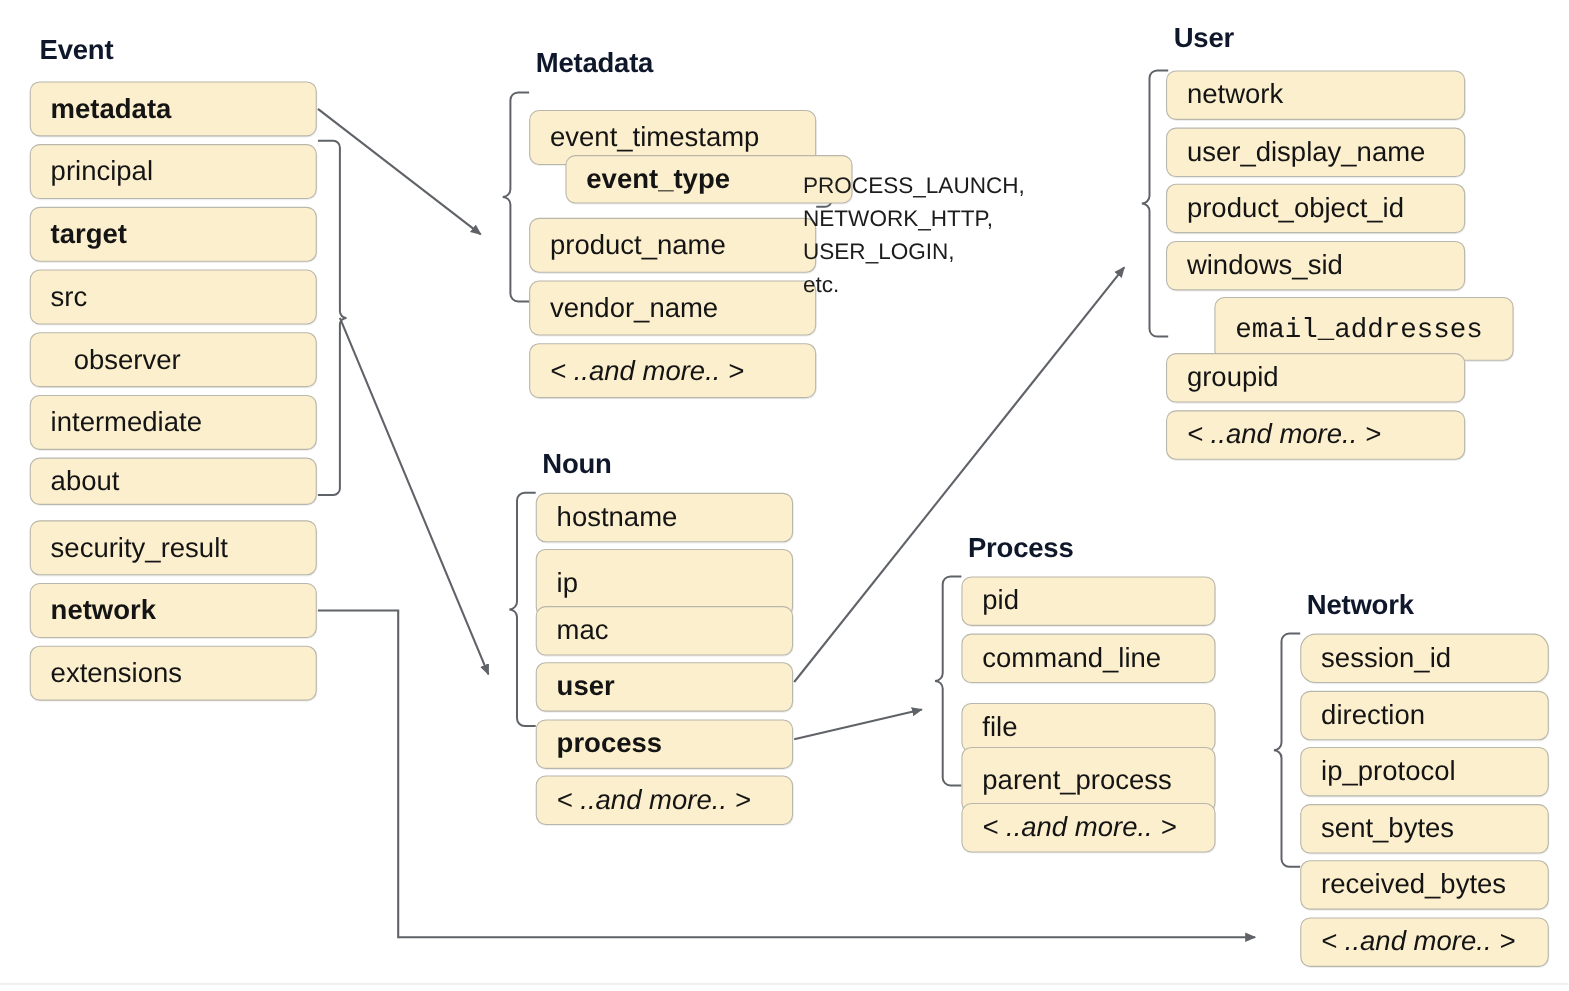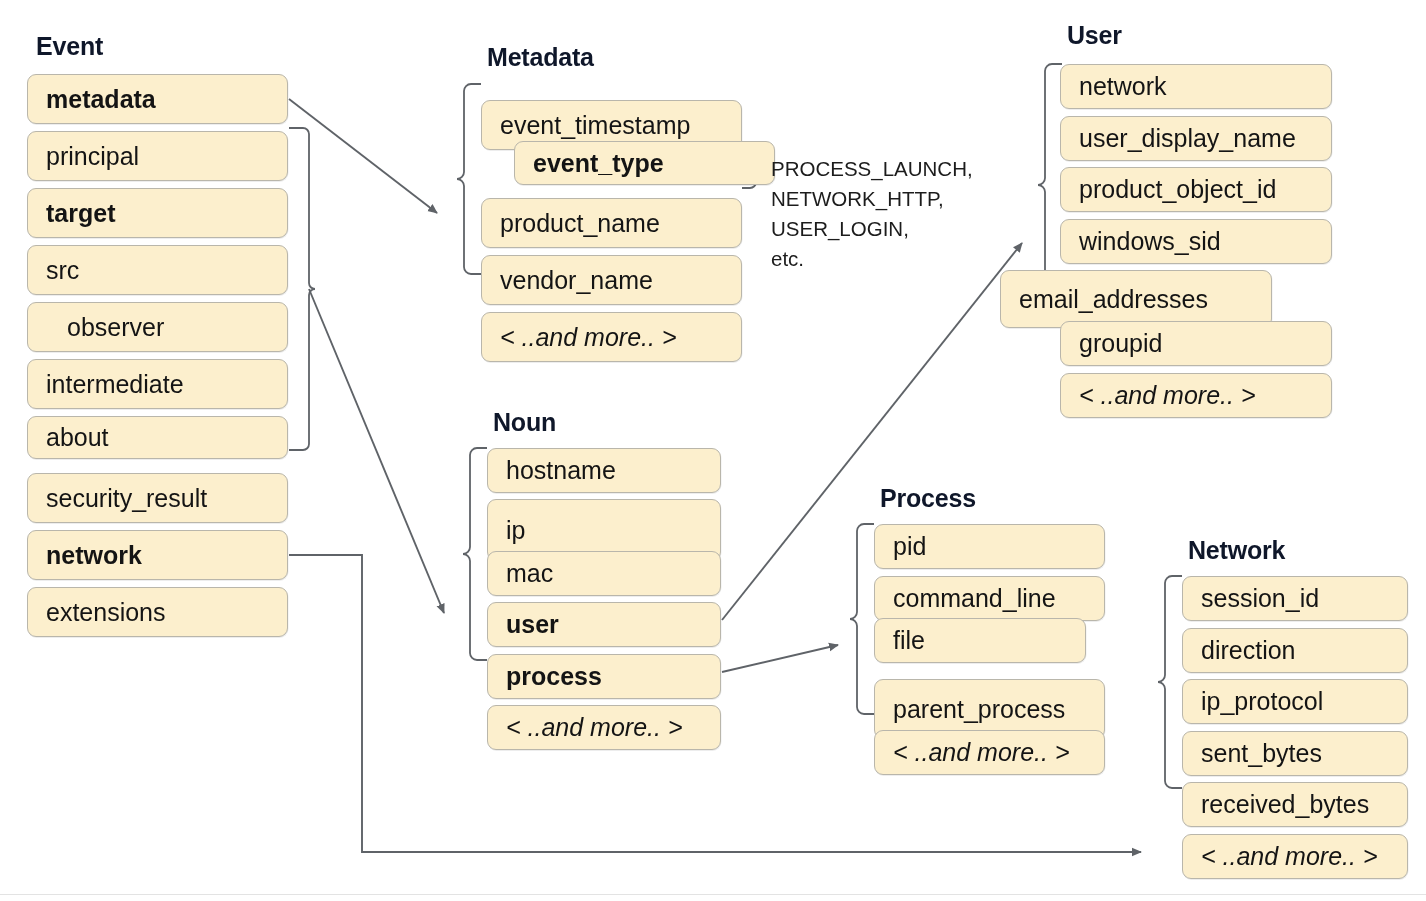--- a/index.html
+++ b/index.html
@@ -122,62 +122,62 @@
   <div class="group">
     <div class="group-title" style="left:487px;top:43px;">Metadata</div>
 
     <div class="field" style="left:481px;top:84px;width:261px;height:50px;margin-top:16px;">event_timestamp</div>
     <div class="field bold" style="left:481px;top:141px;width:261px;height:44px;margin-left:33px;">event_type</div>
     <div class="field" style="left:481px;top:198px;width:261px;height:50px;">product_name</div>
     <div class="field" style="left:481px;top:255px;width:261px;height:50px;">vendor_name</div>
     <div class="field more" style="left:481px;top:312px;width:261px;height:50px;">&lt; ..and more.. &gt;</div>
   </div>
 
-  <div class="note" style="left:771px;top:154px;">PROCESS_LAUNCH,
+  <div class="note" style="left:730px;top:154px;">PROCESS_LAUNCH,
 NETWORK_HTTP,
 USER_LOGIN,
 etc.</div>
 
   <div class="group">
     <div class="group-title" style="left:1067px;top:21px;">User</div>
 
     <div class="field" style="left:1060px;top:64px;width:272px;height:45px;">network</div>
     <div class="field" style="left:1060px;top:116px;width:272px;height:45px;">user_display_name</div>
     <div class="field" style="left:1060px;top:167px;width:272px;height:45px;">product_object_id</div>
     <div class="field" style="left:1060px;top:219px;width:272px;height:45px;">windows_sid</div>
-    <div class="field" style="left:1000px;top:270px;width:272px;height:58px;">email_addresses</div>
+    <div class="field" style="left:1104px;top:270px;width:272px;height:58px;font-family:Liberation Mono, monospace;">email_addresses</div>
     <div class="field" style="left:1060px;top:321px;width:272px;height:45px;">groupid</div>
     <div class="field more" style="left:1060px;top:373px;width:272px;height:45px;">&lt; ..and more.. &gt;</div>
   </div>
 
   <div class="group">
     <div class="group-title" style="left:493px;top:408px;">Noun</div>
 
     <div class="field" style="left:487px;top:448px;width:234px;height:45px;">hostname</div>
     <div class="field" style="left:487px;top:499px;width:234px;height:62px;text-align:center;">ip</div>
     <div class="field" style="left:487px;top:551px;width:234px;height:45px;">mac</div>
     <div class="field bold" style="left:487px;top:602px;width:234px;height:45px;">user</div>
     <div class="field bold" style="left:487px;top:654px;width:234px;height:45px;">process</div>
     <div class="field more" style="left:487px;top:705px;width:234px;height:45px;">&lt; ..and more.. &gt;</div>
   </div>
 
   <div class="group">
     <div class="group-title" style="left:880px;top:484px;">Process</div>
 
     <div class="field" style="left:874px;top:524px;width:231px;height:45px;">pid</div>
     <div class="field" style="left:874px;top:576px;width:231px;height:45px;">command_line</div>
-    <div class="field" style="left:874px;top:618px;width:212px;height:45px;">file</div>
+    <div class="field" style="left:874px;top:639px;width:231px;height:45px;">file</div>
     <div class="field" style="left:874px;top:679px;width:231px;height:60px;">parent_process</div>
     <div class="field more" style="left:874px;top:730px;width:231px;height:45px;">&lt; ..and more.. &gt;</div>
   </div>
 
   <div class="group">
     <div class="group-title" style="left:1188px;top:536px;">Network</div>
 
-    <div class="field" style="left:1182px;top:576px;width:226px;height:45px;">session_id</div>
+    <div class="field" style="left:1182px;top:576px;width:226px;height:45px;border-radius:14px;">session_id</div>
     <div class="field" style="left:1182px;top:628px;width:226px;height:45px;">direction</div>
     <div class="field" style="left:1182px;top:679px;width:226px;height:45px;">ip_protocol</div>
     <div class="field" style="left:1182px;top:731px;width:226px;height:45px;">sent_bytes</div>
     <div class="field" style="left:1182px;top:782px;width:226px;height:45px;">received_bytes</div>
     <div class="field more" style="left:1182px;top:834px;width:226px;height:45px;">&lt; ..and more.. &gt;</div>
   </div>
 
   <div class="bottomrule"></div>
 </div>
 

